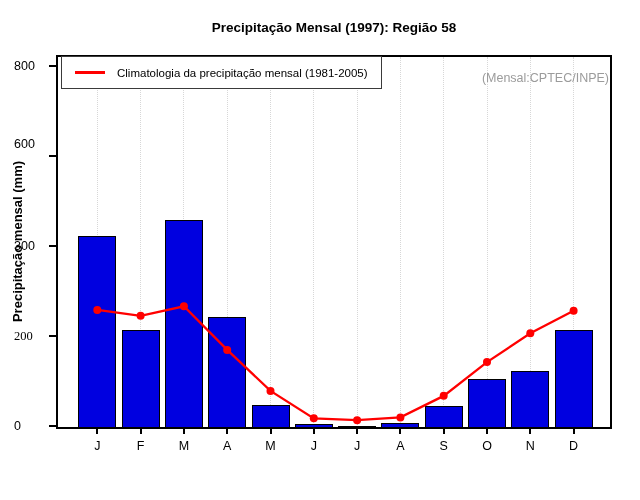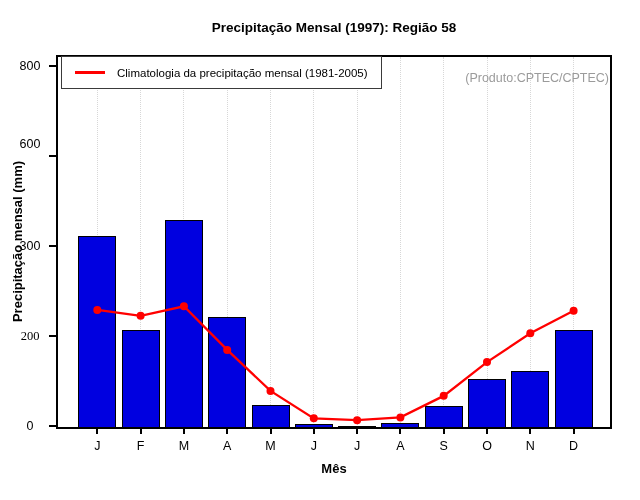--- a/index.html
+++ b/index.html
@@ -17,21 +17,21 @@
           display:flex;align-items:center;gap:12px;padding:0 13px;
           background:#fff;border:1.4px solid #3a3a3a;box-sizing:border-box;}
   .legend-line{display:inline-block;width:30px;height:2.4px;background:#ff0000;}
   .legend-text{font-size:11.5px;white-space:nowrap;}
   .watermark{position:absolute;top:71px;right:31px;font-size:12.5px;color:#9b9b9b;z-index:7;}
   .ylabel{position:absolute;left:-168px;top:234px;width:370px;text-align:center;
           font-size:13px;font-weight:bold;transform:rotate(-90deg);white-space:nowrap;}
   .xlabel{position:absolute;left:56px;top:461px;width:556px;text-align:center;
           font-size:13px;font-weight:bold;}
   .ytick-mark{position:absolute;height:2px;width:7px;left:49px;background:#000;}
-  .ytick-label{position:absolute;left:14px;width:32px;text-align:center;
+  .ytick-label{position:absolute;left:14px;width:32px;text-align:left;
                font-size:12.5px;line-height:16px;}
   .xtick-mark{position:absolute;top:427px;height:7px;width:2px;background:#000;}
   .xtick-label{position:absolute;top:438px;width:30px;text-align:center;
                font-size:12.5px;line-height:16px;}
 </style>
 </head>
 <body>
 
 <div class="figure">
   <div class="title">Precipitação Mensal (1997): Região 58</div>
@@ -80,24 +80,23 @@
         <circle cx="472.3" cy="276.3" r="4" fill="#ff0000"></circle>
         <circle cx="515.5999999999999" cy="253.8" r="4" fill="#ff0000"></circle>
       </svg>
   </div>
 
   <div class="legend">
     <span class="legend-line"></span>
     <span class="legend-text">Climatologia da precipitação mensal (1981-2005)</span>
   </div>
 
-  <div class="watermark">(Produto:CPTEC/CPTEC)</div>
+  <div class="watermark">(Mensal:CPTEC/INPE)</div>
 
   <div class="ylabel">Precipitação mensal (mm)</div>
-  <div class="xlabel">Mês</div>
 
   <div id="y-axis">
       <div class="ytick-mark" style="top: 425px;"></div>
       <div class="ytick-label" style="top: 418px;">0</div>
       <div class="ytick-mark" style="top: 335px;"></div>
       <div class="ytick-label" style="top: 328px; font-family: Liberation Serif, serif;">200</div>
       <div class="ytick-mark" style="top: 245px;"></div>
       <div class="ytick-label" style="top: 238px;">300</div>
       <div class="ytick-mark" style="top: 155px;"></div>
       <div class="ytick-label" style="top: 136px;">600</div>

